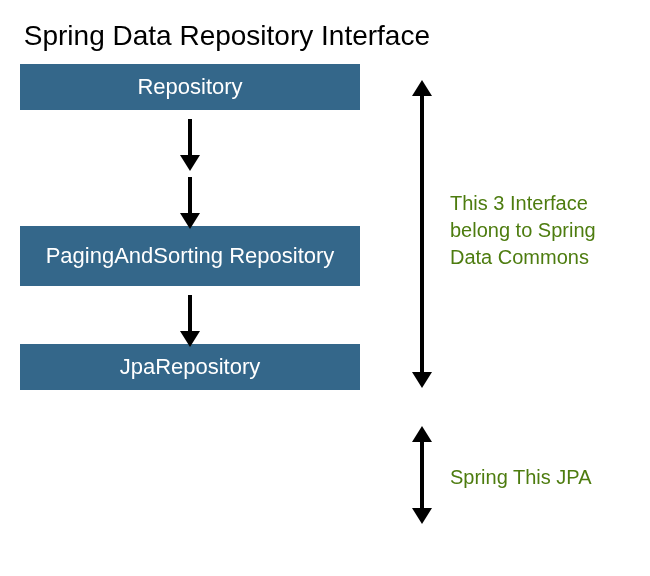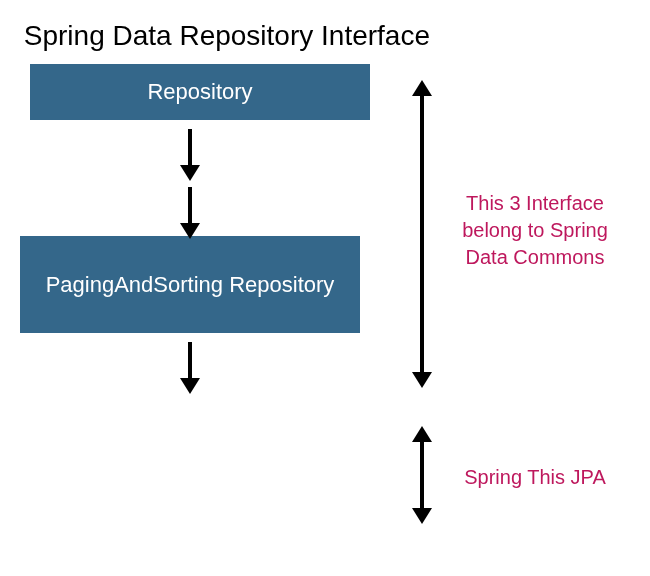--- a/index.html
+++ b/index.html
@@ -36,25 +36,24 @@
       font-size: 22px;
       font-weight: 400;
       display: flex;
       align-items: center;
       justify-content: center;
       text-align: center;
       line-height: 1.25;
       padding: 10px;
     }
     .box-single {
-      height: 56px;
-      margin-left: 10px;
+      height: 46px;
     }
     .box-double {
-      height: 97px;
+      height: 60px;
     }
     .arrow-gap {
       width: 340px;
       height: 58px;
       display: flex;
       align-items: center;
       justify-content: center;
       position: relative;
     }
     .arrow-down {
@@ -105,24 +104,23 @@
       left: 50%;
       transform: translateX(-50%);
       width: 0;
       height: 0;
       border-left: 10px solid transparent;
       border-right: 10px solid transparent;
       border-top: 16px solid #000;
     }
     .bracket-label {
       position: absolute;
-      color: #be185d;
+      color: #4d7c0f;
       font-size: 20px;
       line-height: 1.35;
-      text-align: center;
       left: 30px;
       width: 170px;
     }
   </style>
 </head>
 <body>
 
 <div class="title">Spring Data Repository Interface</div>
 
 <div class="diagram-area">
@@ -136,20 +134,21 @@
   <div class="arrow-gap">
     <div class="arrow-down"></div>
   </div>
 
   <div class="box box-double">PagingAndSorting Repository</div>
 
   <div class="arrow-gap">
     <div class="arrow-down"></div>
   </div>
 
+  <div class="box box-single">JpaRepository</div>
 </div>
 
 <div class="bracket-col">
   <div class="bracket" style="top: 24px; height: 280px;"></div>
   <div class="bracket-label" style="top: 120px;">This 3 Interface belong to Spring Data Commons</div>
 
   <div class="bracket" style="top: 370px; height: 70px;"></div>
   <div class="bracket-label" style="top: 394px;">Spring This JPA</div>
 </div>
 

